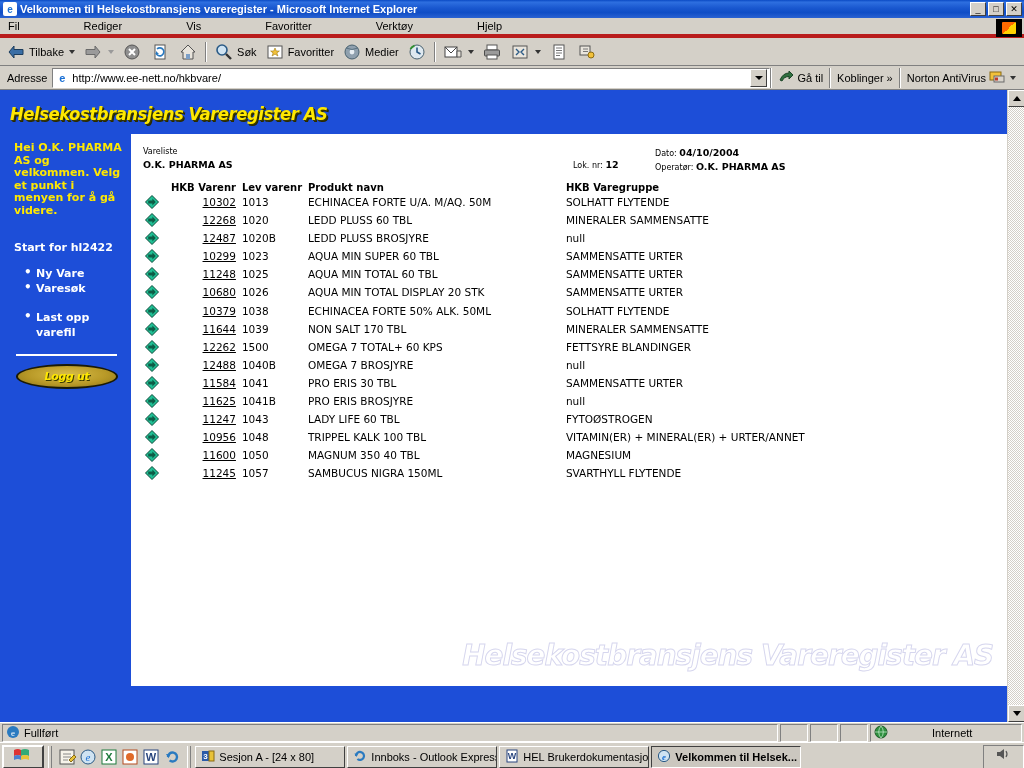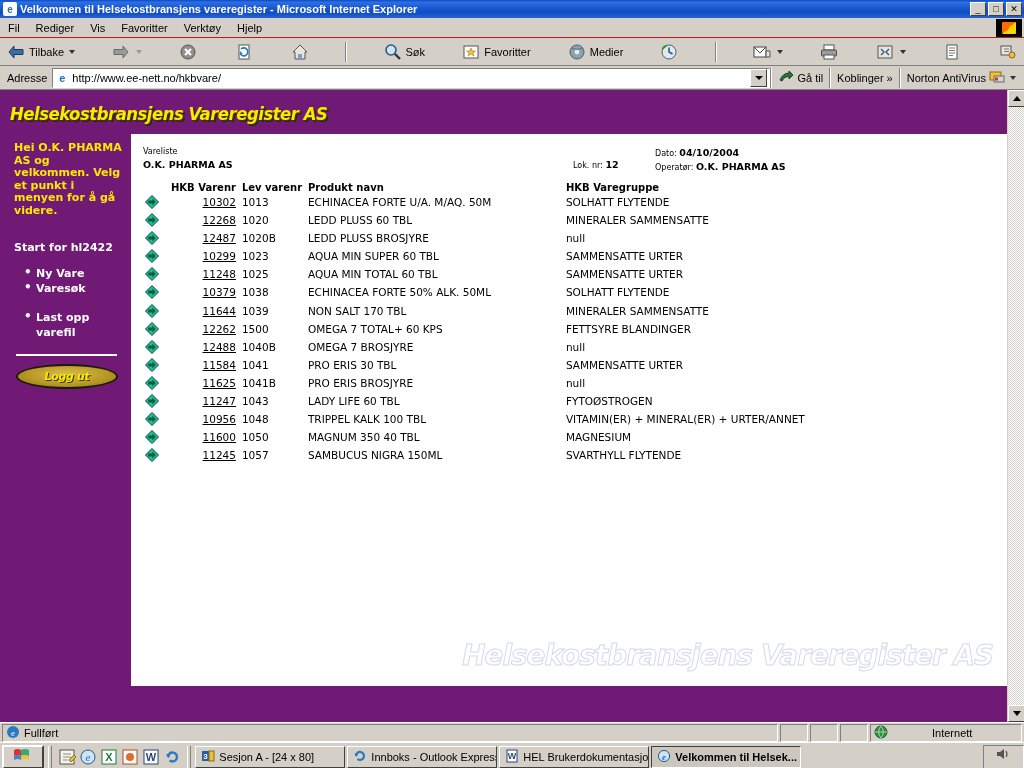--- a/index.html
+++ b/index.html
@@ -40,22 +40,23 @@
     border-right-color: #404040; border-bottom-color: #404040;
     font-size: 9px; line-height: 11px; text-align: center;
     color: #000; font-family: "Liberation Sans", sans-serif;
     display: flex; align-items: center; justify-content: center;
   }
 
   
   .menubar {
     height: 20px; background: #d4d0c8;
     display: flex; align-items: center;
-    border-bottom: 1px solid #b91c1c;
+    border-bottom: 4px solid #b91c1c;
     position: relative;
+    gap: 48px;
   }
   .menu-item {
     font-size: 11px; color: #000; padding: 2px 8px;
     font-family: "Liberation Sans", sans-serif;
     white-space: nowrap;
   }
   .menubar-logo {
     position: absolute; right: 2px; top: 1px;
     width: 26px; height: 18px;
     background: #000;
@@ -74,21 +75,20 @@
       linear-gradient(90deg, transparent 48%, #2d7d2d 48% 52%, transparent 52%),
       linear-gradient(0deg, transparent 48%, #2d7d2d 48% 52%, transparent 52%);
   }
 
   
   .toolbar {
     height: 28px; background: #d4d0c8;
     display: flex; align-items: center;
     padding: 0 2px;
     border-bottom: 1px solid #808080;
-    justify-content: space-between;
   }
   .tb-btn {
     display: flex; align-items: center; gap: 3px;
     height: 24px; padding: 0 4px; font-size: 11px; color: #000;
     white-space: nowrap;
   }
   .tb-sep { width: 2px; height: 20px; border-left: 1px solid #808080; border-right: 1px solid #fff; margin: 0 3px; }
   .tb-arrowdown {
     width: 0; height: 0; border-left: 3px solid transparent;
     border-right: 3px solid transparent; border-top: 4px solid #333;
@@ -144,21 +144,21 @@
     position: relative;
     width: 1024px;
     height: 632px;
     background: #6b68cf;
     overflow: hidden;
     display: flex;
   }
   .page {
     position: relative;
     flex: 1 1 auto;
-    background: #701a75;
+    background: #1d4ed8;
     overflow: hidden;
     height: 100%;
   }
 
   
   .site-banner {
     padding: 14px 0 0 10px;
     height: 44px;
   }
   .site-banner-text {
@@ -693,20 +693,32 @@
                 <td class="c-navn">AQUA MIN TOTAL 60 TBL</td>
                 <td class="c-grp">SAMMENSATTE URTER</td>
               </tr>
               <tr>
                 <td class="c-arrow">
                   <span class="arrow-ico"><svg width="14" height="14" viewBox="0 0 14 14">
                       <path d="M7 0.5 L13.5 7 L7 13.5 L0.5 7 Z" fill="#1fbf94" stroke="#0a4a38" stroke-width="1"></path>
                       <path d="M3.2 5.6 h4.2 V3.6 L10.8 7 L7.4 10.4 V8.4 H3.2 Z" fill="#0d5c46"></path>
                     </svg></span>
                 </td>
+                <td class="c-hkb"><a class="lnk" href="#">10680</a></td>
+                <td class="c-lev">1026</td>
+                <td class="c-navn">AQUA MIN TOTAL DISPLAY 20 STK</td>
+                <td class="c-grp">SAMMENSATTE URTER</td>
+              </tr>
+              <tr>
+                <td class="c-arrow">
+                  <span class="arrow-ico"><svg width="14" height="14" viewBox="0 0 14 14">
+                      <path d="M7 0.5 L13.5 7 L7 13.5 L0.5 7 Z" fill="#1fbf94" stroke="#0a4a38" stroke-width="1"></path>
+                      <path d="M3.2 5.6 h4.2 V3.6 L10.8 7 L7.4 10.4 V8.4 H3.2 Z" fill="#0d5c46"></path>
+                    </svg></span>
+                </td>
                 <td class="c-hkb"><a class="lnk" href="#">10379</a></td>
                 <td class="c-lev">1038</td>
                 <td class="c-navn">ECHINACEA FORTE 50% ALK. 50ML</td>
                 <td class="c-grp">SOLHATT FLYTENDE</td>
               </tr>
               <tr>
                 <td class="c-arrow">
                   <span class="arrow-ico"><svg width="14" height="14" viewBox="0 0 14 14">
                       <path d="M7 0.5 L13.5 7 L7 13.5 L0.5 7 Z" fill="#1fbf94" stroke="#0a4a38" stroke-width="1"></path>
                       <path d="M3.2 5.6 h4.2 V3.6 L10.8 7 L7.4 10.4 V8.4 H3.2 Z" fill="#0d5c46"></path>

